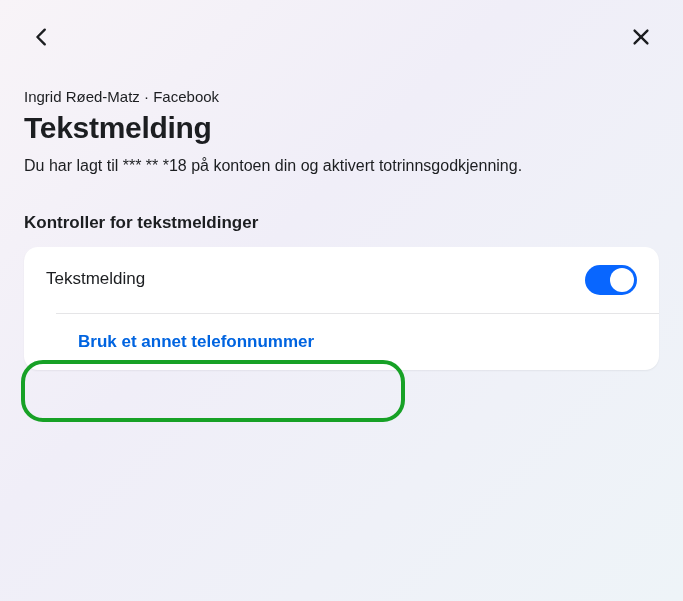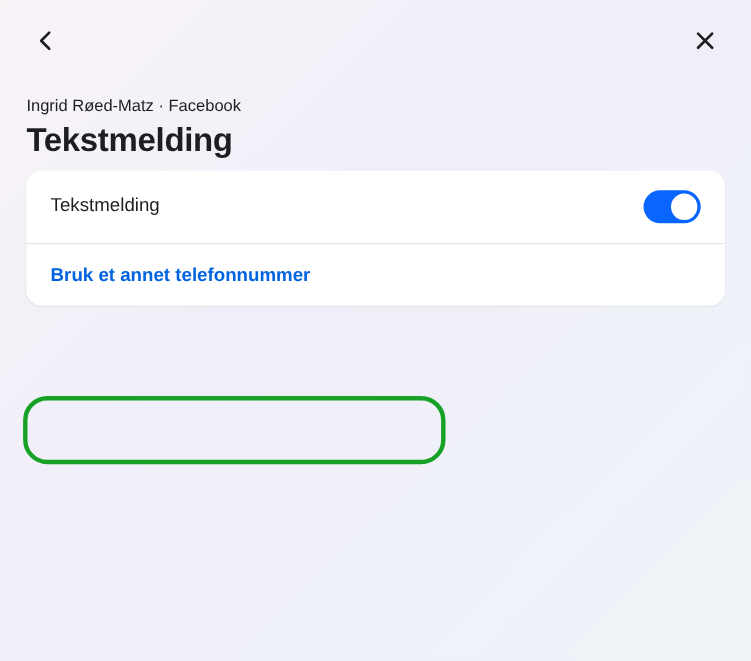--- a/index.html
+++ b/index.html
@@ -94,20 +94,21 @@
       top: 3px;
       right: 3px;
       width: 24px;
       height: 24px;
       background: #ffffff;
       border-radius: 50%;
     }
     .link-row {
       padding: 18px 22px;
       position: relative;
+      margin-left: 32px;
     }
     .link-text {
       font-size: 17px;
       font-weight: 600;
       color: #0064e0;
       cursor: pointer;
     }
     .highlight-ring {
       position: absolute;
       border: 4px solid #17a126;
@@ -132,21 +133,23 @@
           <line x1="5" y1="5" x2="19" y2="19"></line>
           <line x1="19" y1="5" x2="5" y2="19"></line>
         </svg>
     </span>
   </button>
 </div>
 
 <div class="content">
   <div class="breadcrumb">Ingrid Røed-Matz · Facebook</div>
   <h1 class="title">Tekstmelding</h1>
+  <p class="subtitle">Du har lagt til *** ** *18 på kontoen din og aktivert totrinnsgodkjenning.</p>
 
+  <div class="section-heading">Kontroller for tekstmeldinger</div>
 
   <div class="card">
     <div class="card-row">
       <div>
         <div class="row-text-primary">Tekstmelding</div>
       </div>
       <div class="toggle">
         <div class="toggle-knob"></div>
       </div>
     </div>

